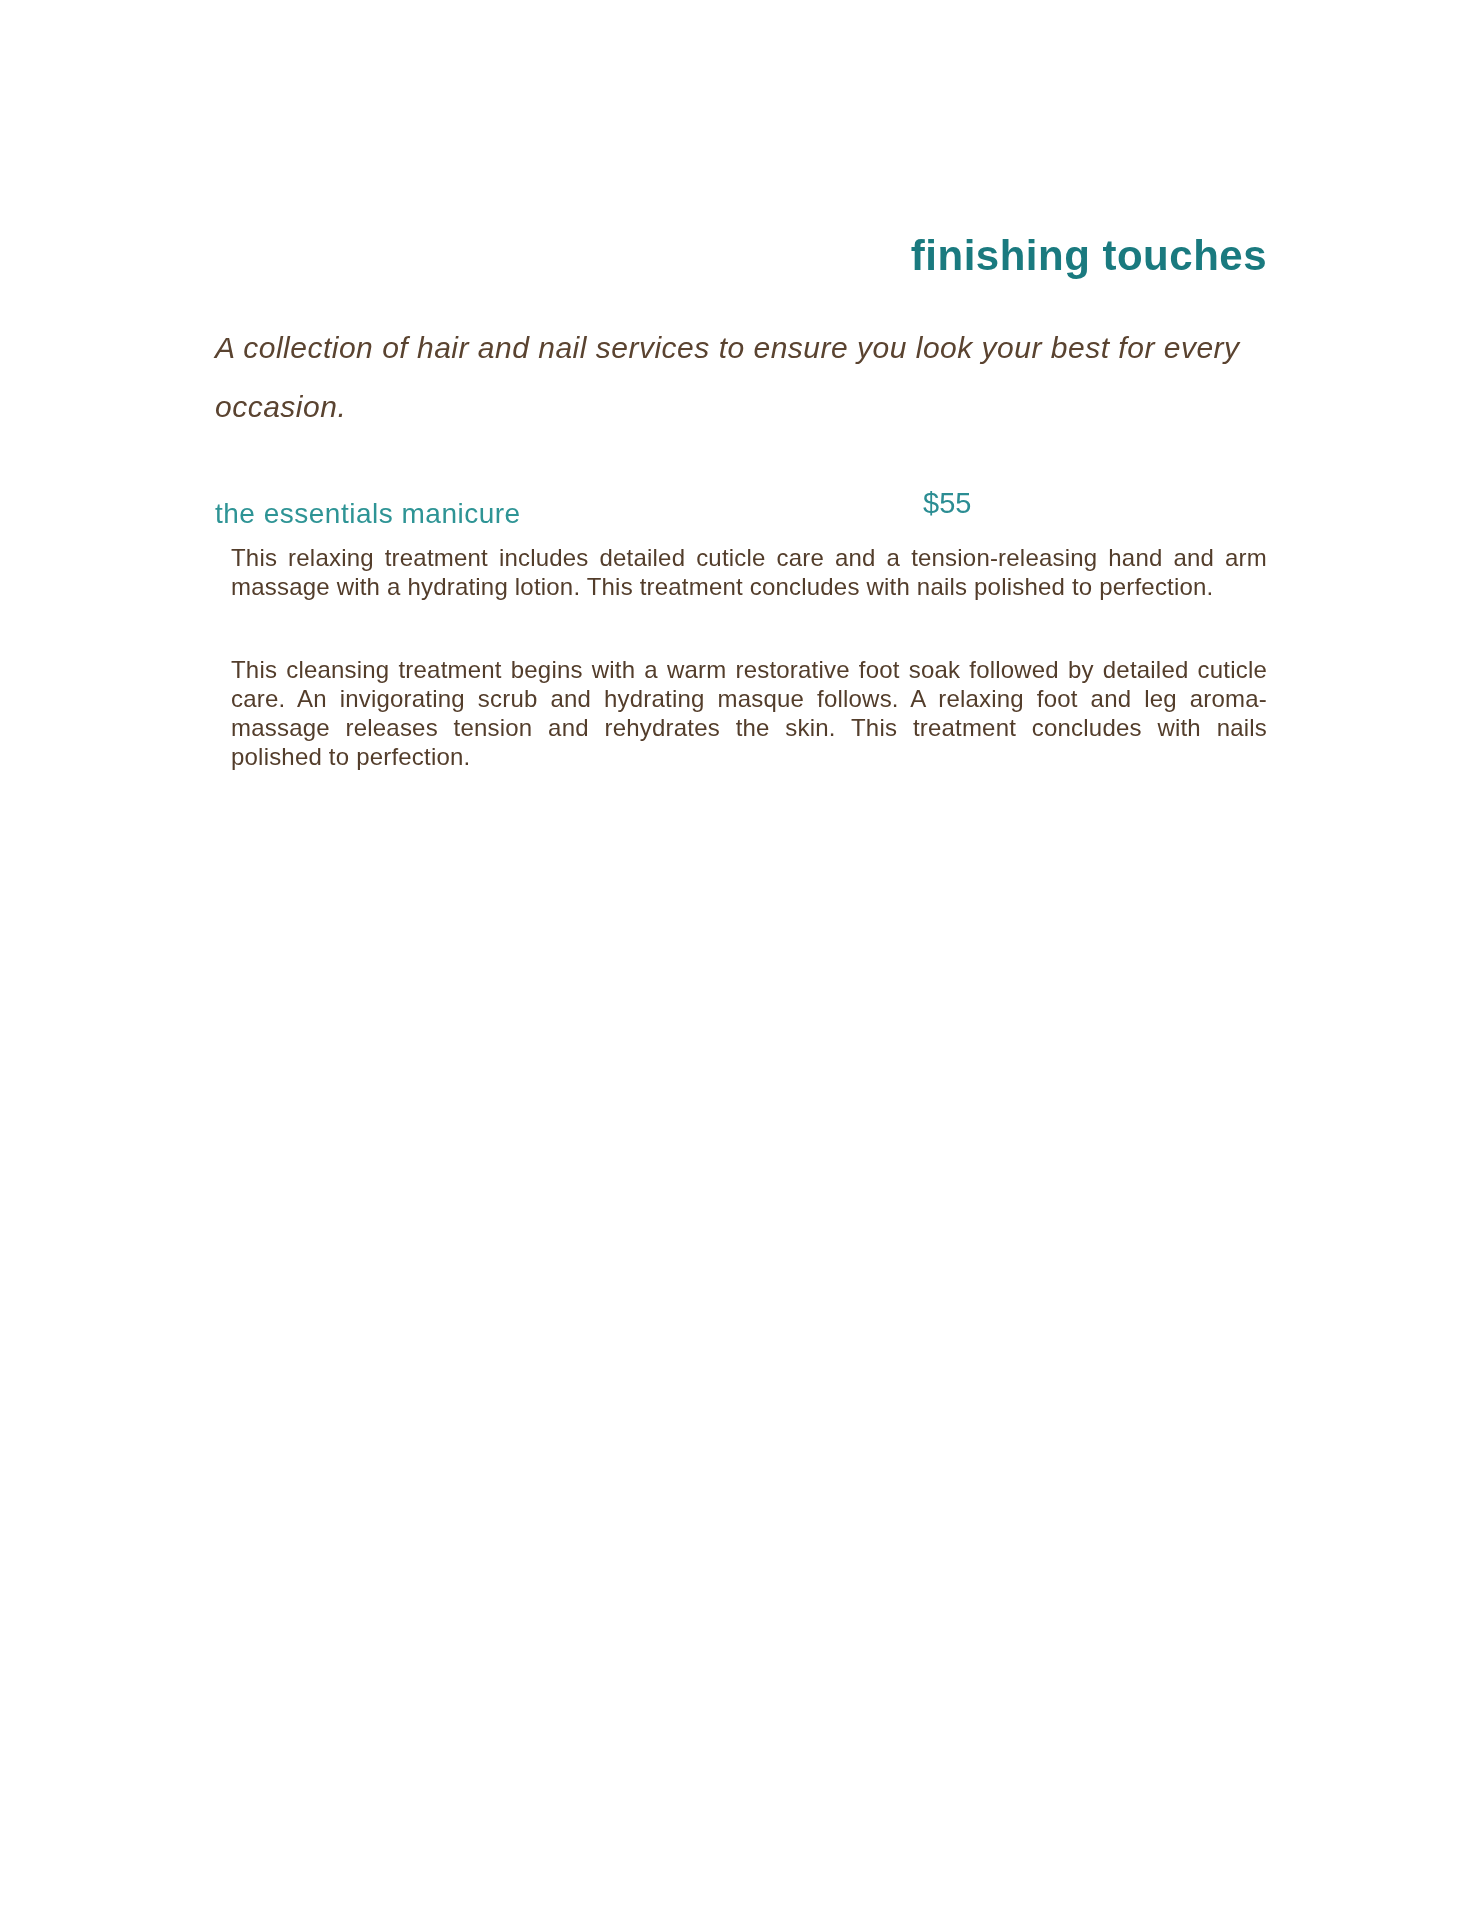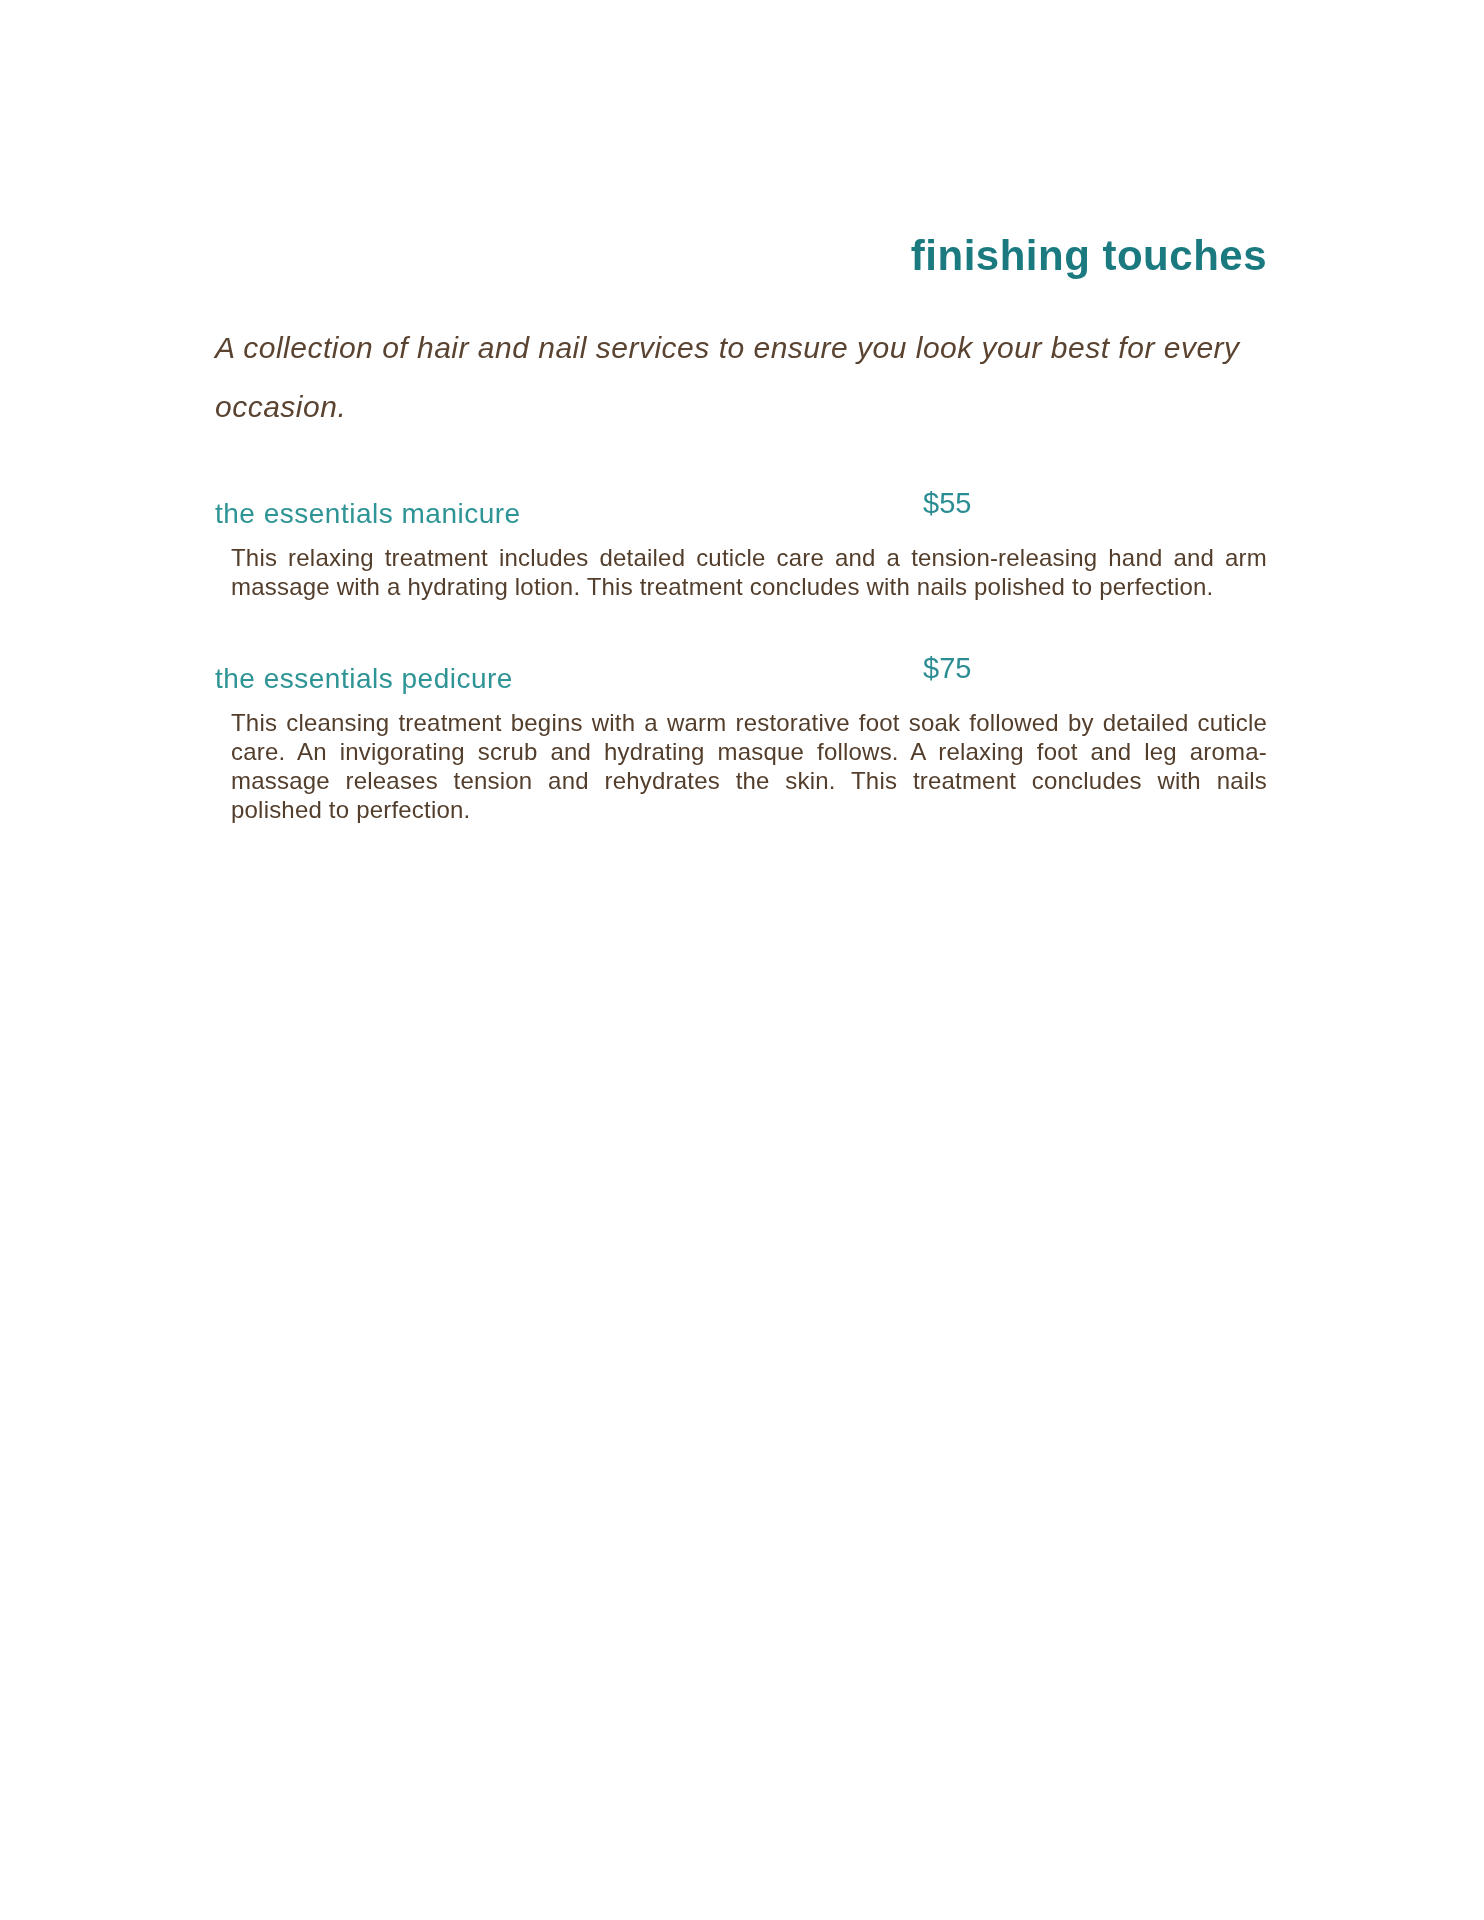--- a/index.html
+++ b/index.html
@@ -84,21 +84,17 @@
 
     <section class="service-section">
       <div class="heading-row">
         <h2 class="service-name">the essentials manicure</h2>
         <span class="service-price">$55</span>
       </div>
       <p class="service-desc">This relaxing treatment includes detailed cuticle care and a tension-releasing hand and arm massage with a hydrating lotion.  This treatment concludes with nails polished to perfection.</p>
     </section>
 
     <section class="service-section">
-      <div class="heading-row">
-        <h2 class="service-name">the essentials pedicure</h2>
-        <span class="service-price">$75</span>
-      </div>
       <p class="service-desc">This cleansing treatment begins with a warm restorative foot soak followed by detailed cuticle care. An invigorating scrub and hydrating masque follows. A relaxing foot and leg aroma-massage releases tension and rehydrates the skin. This treatment concludes with nails polished to perfection.</p>
     </section>
 
   </div>
 </div>
 
 </body></html>

